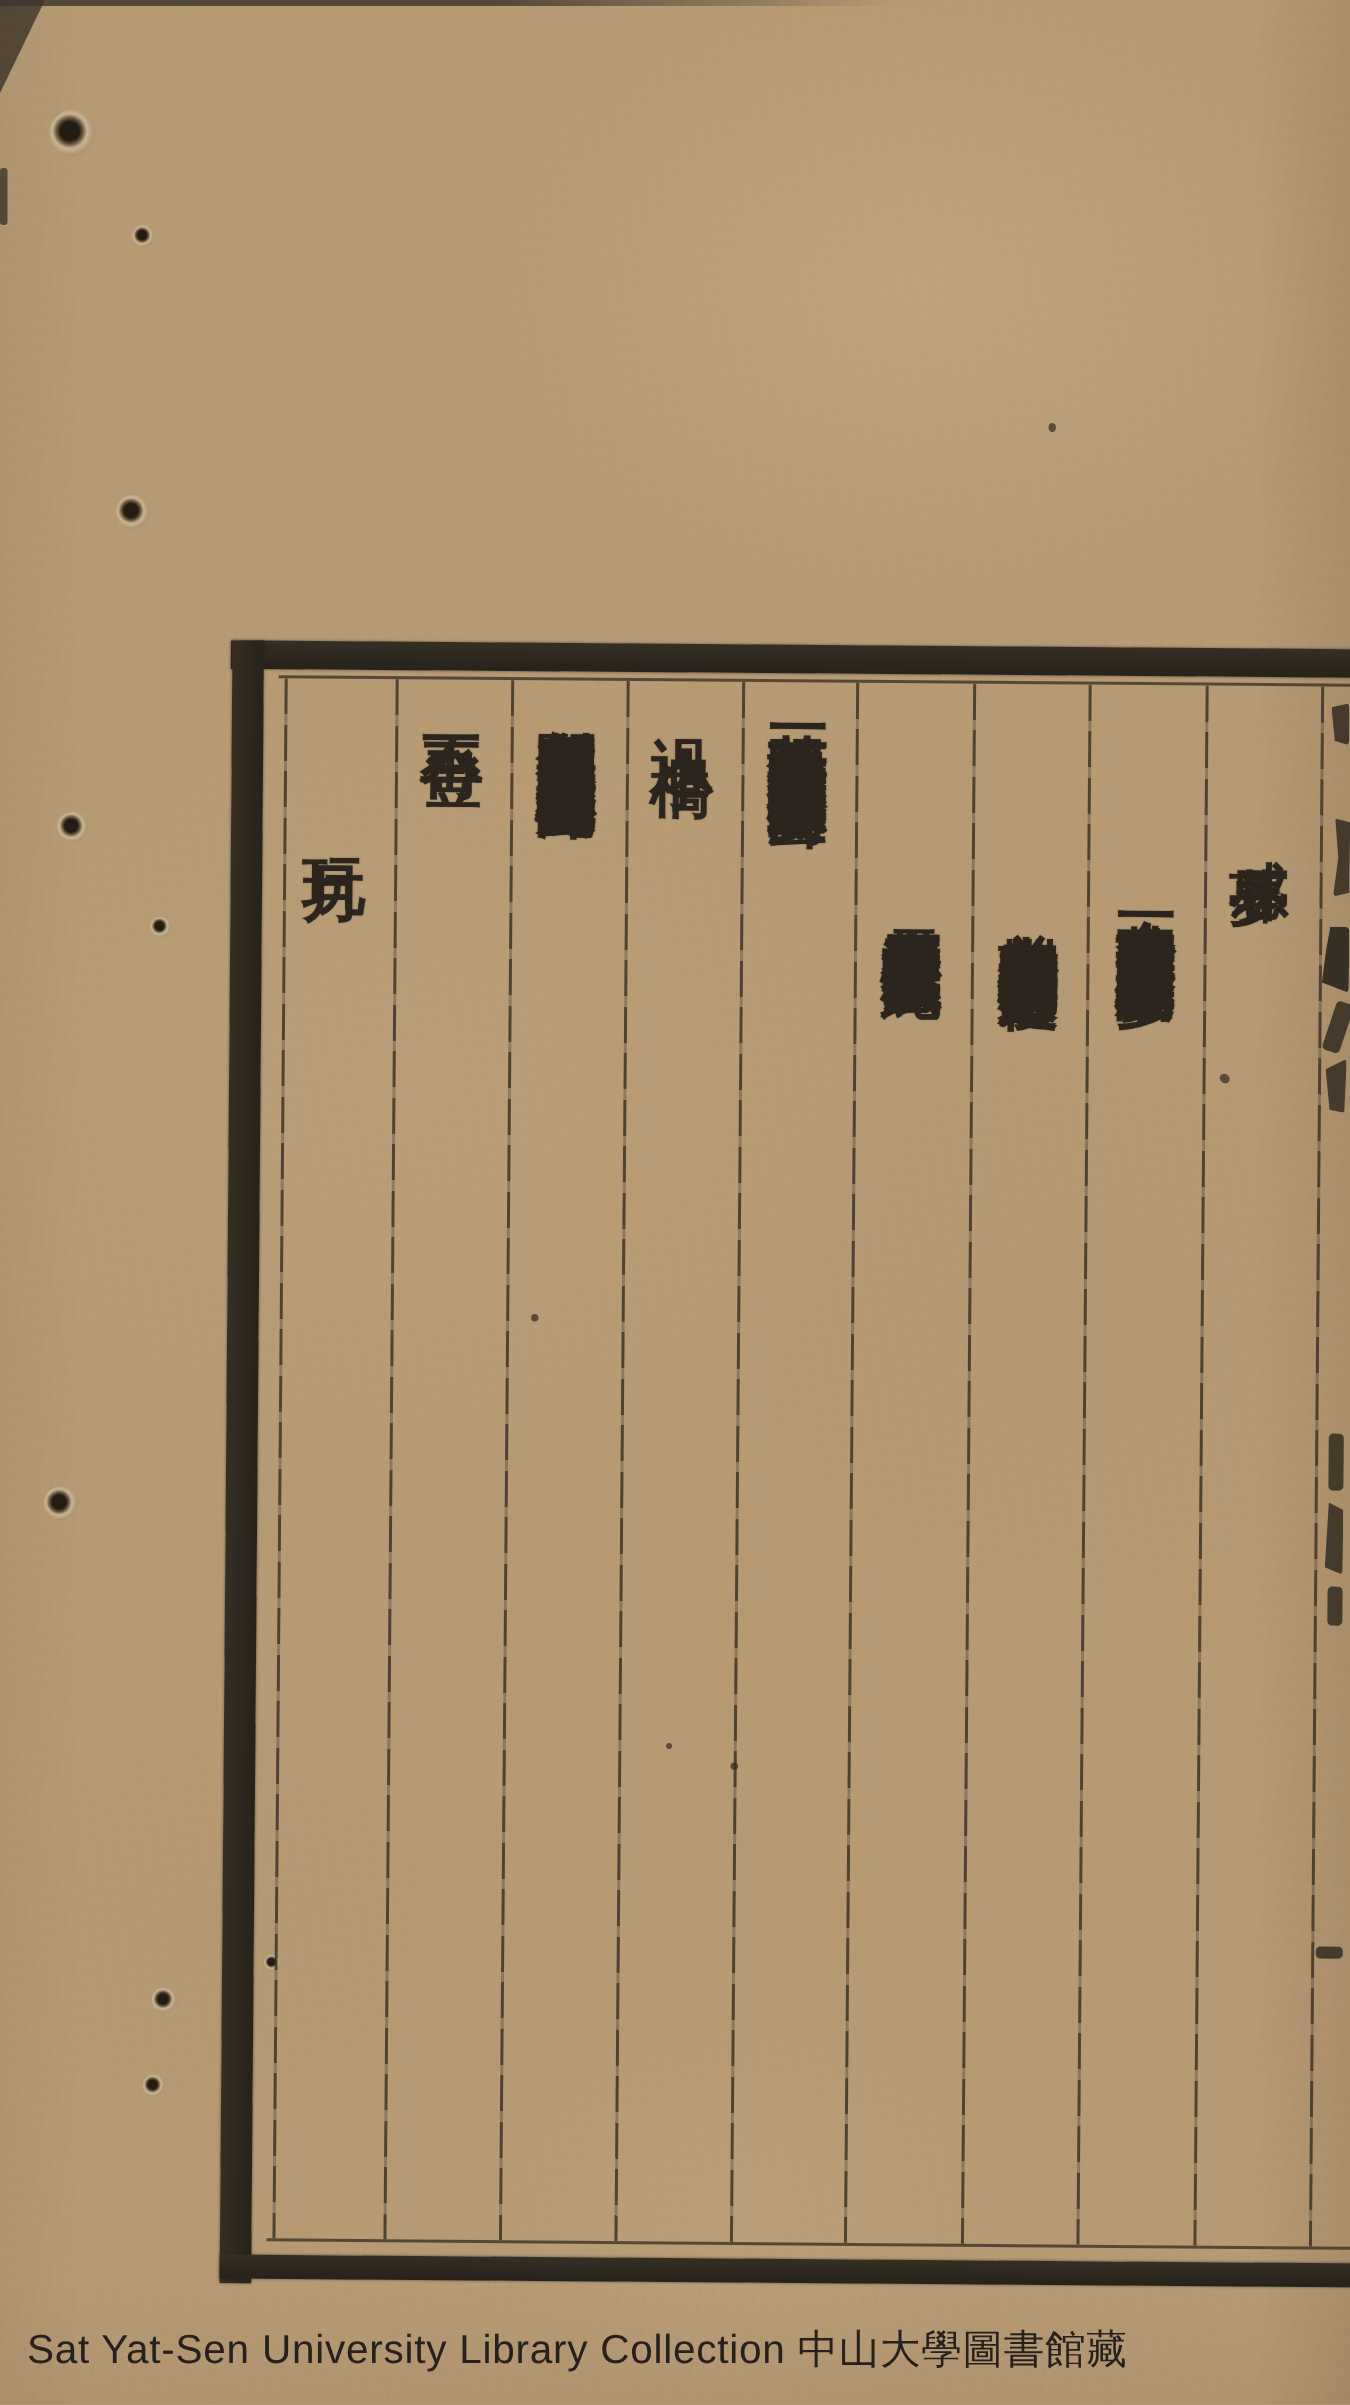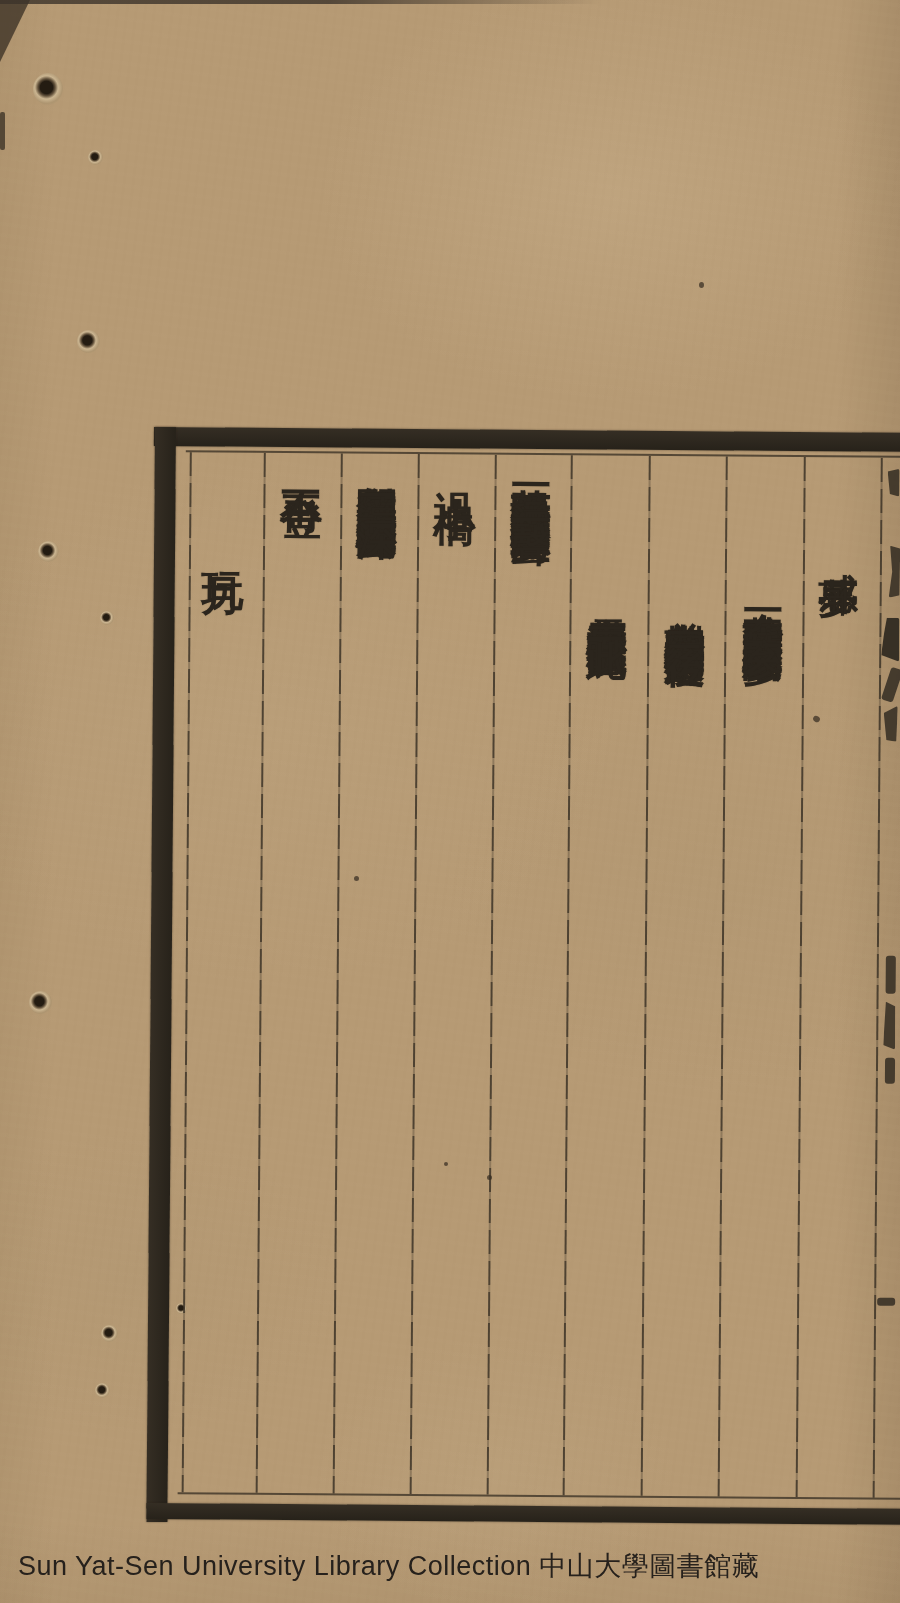--- a/index.html
+++ b/index.html
@@ -134,13 +134,13 @@
   <div class="frag" style="left:890px;top:540px;width:11px;height:52px;clip-path:polygon(10% 0,100% 5%,100% 95%,0 100%,30% 50%);"></div>
   <div class="frag" style="left:883px;top:612px;width:18px;height:44px;opacity:.92;clip-path:polygon(30% 0,100% 0,100% 100%,0 85%,15% 35%);"></div>
   <div class="frag" style="left:888px;top:662px;width:12px;height:34px;transform:rotate(18deg);"></div>
   <div class="frag" style="left:886px;top:700px;width:14px;height:36px;clip-path:polygon(0 20%,100% 0,90% 100%,20% 95%);"></div>
   <div class="frag" style="left:890px;top:950px;width:10px;height:38px;"></div>
   <div class="frag" style="left:888px;top:996px;width:12px;height:48px;clip-path:polygon(20% 0,100% 10%,100% 100%,0 90%);"></div>
   <div class="frag" style="left:890px;top:1052px;width:10px;height:26px;"></div>
   <div class="frag" style="left:884px;top:1292px;width:18px;height:8px;"></div>
 </div>
 
-<div class="watermark">Sun Yat-Sen University Library Collection 中山大學圖書館藏</div>
+<div class="watermark">Sat Yat-Sen University Library Collection 中山大學圖書館藏</div>
 
 </body></html>

